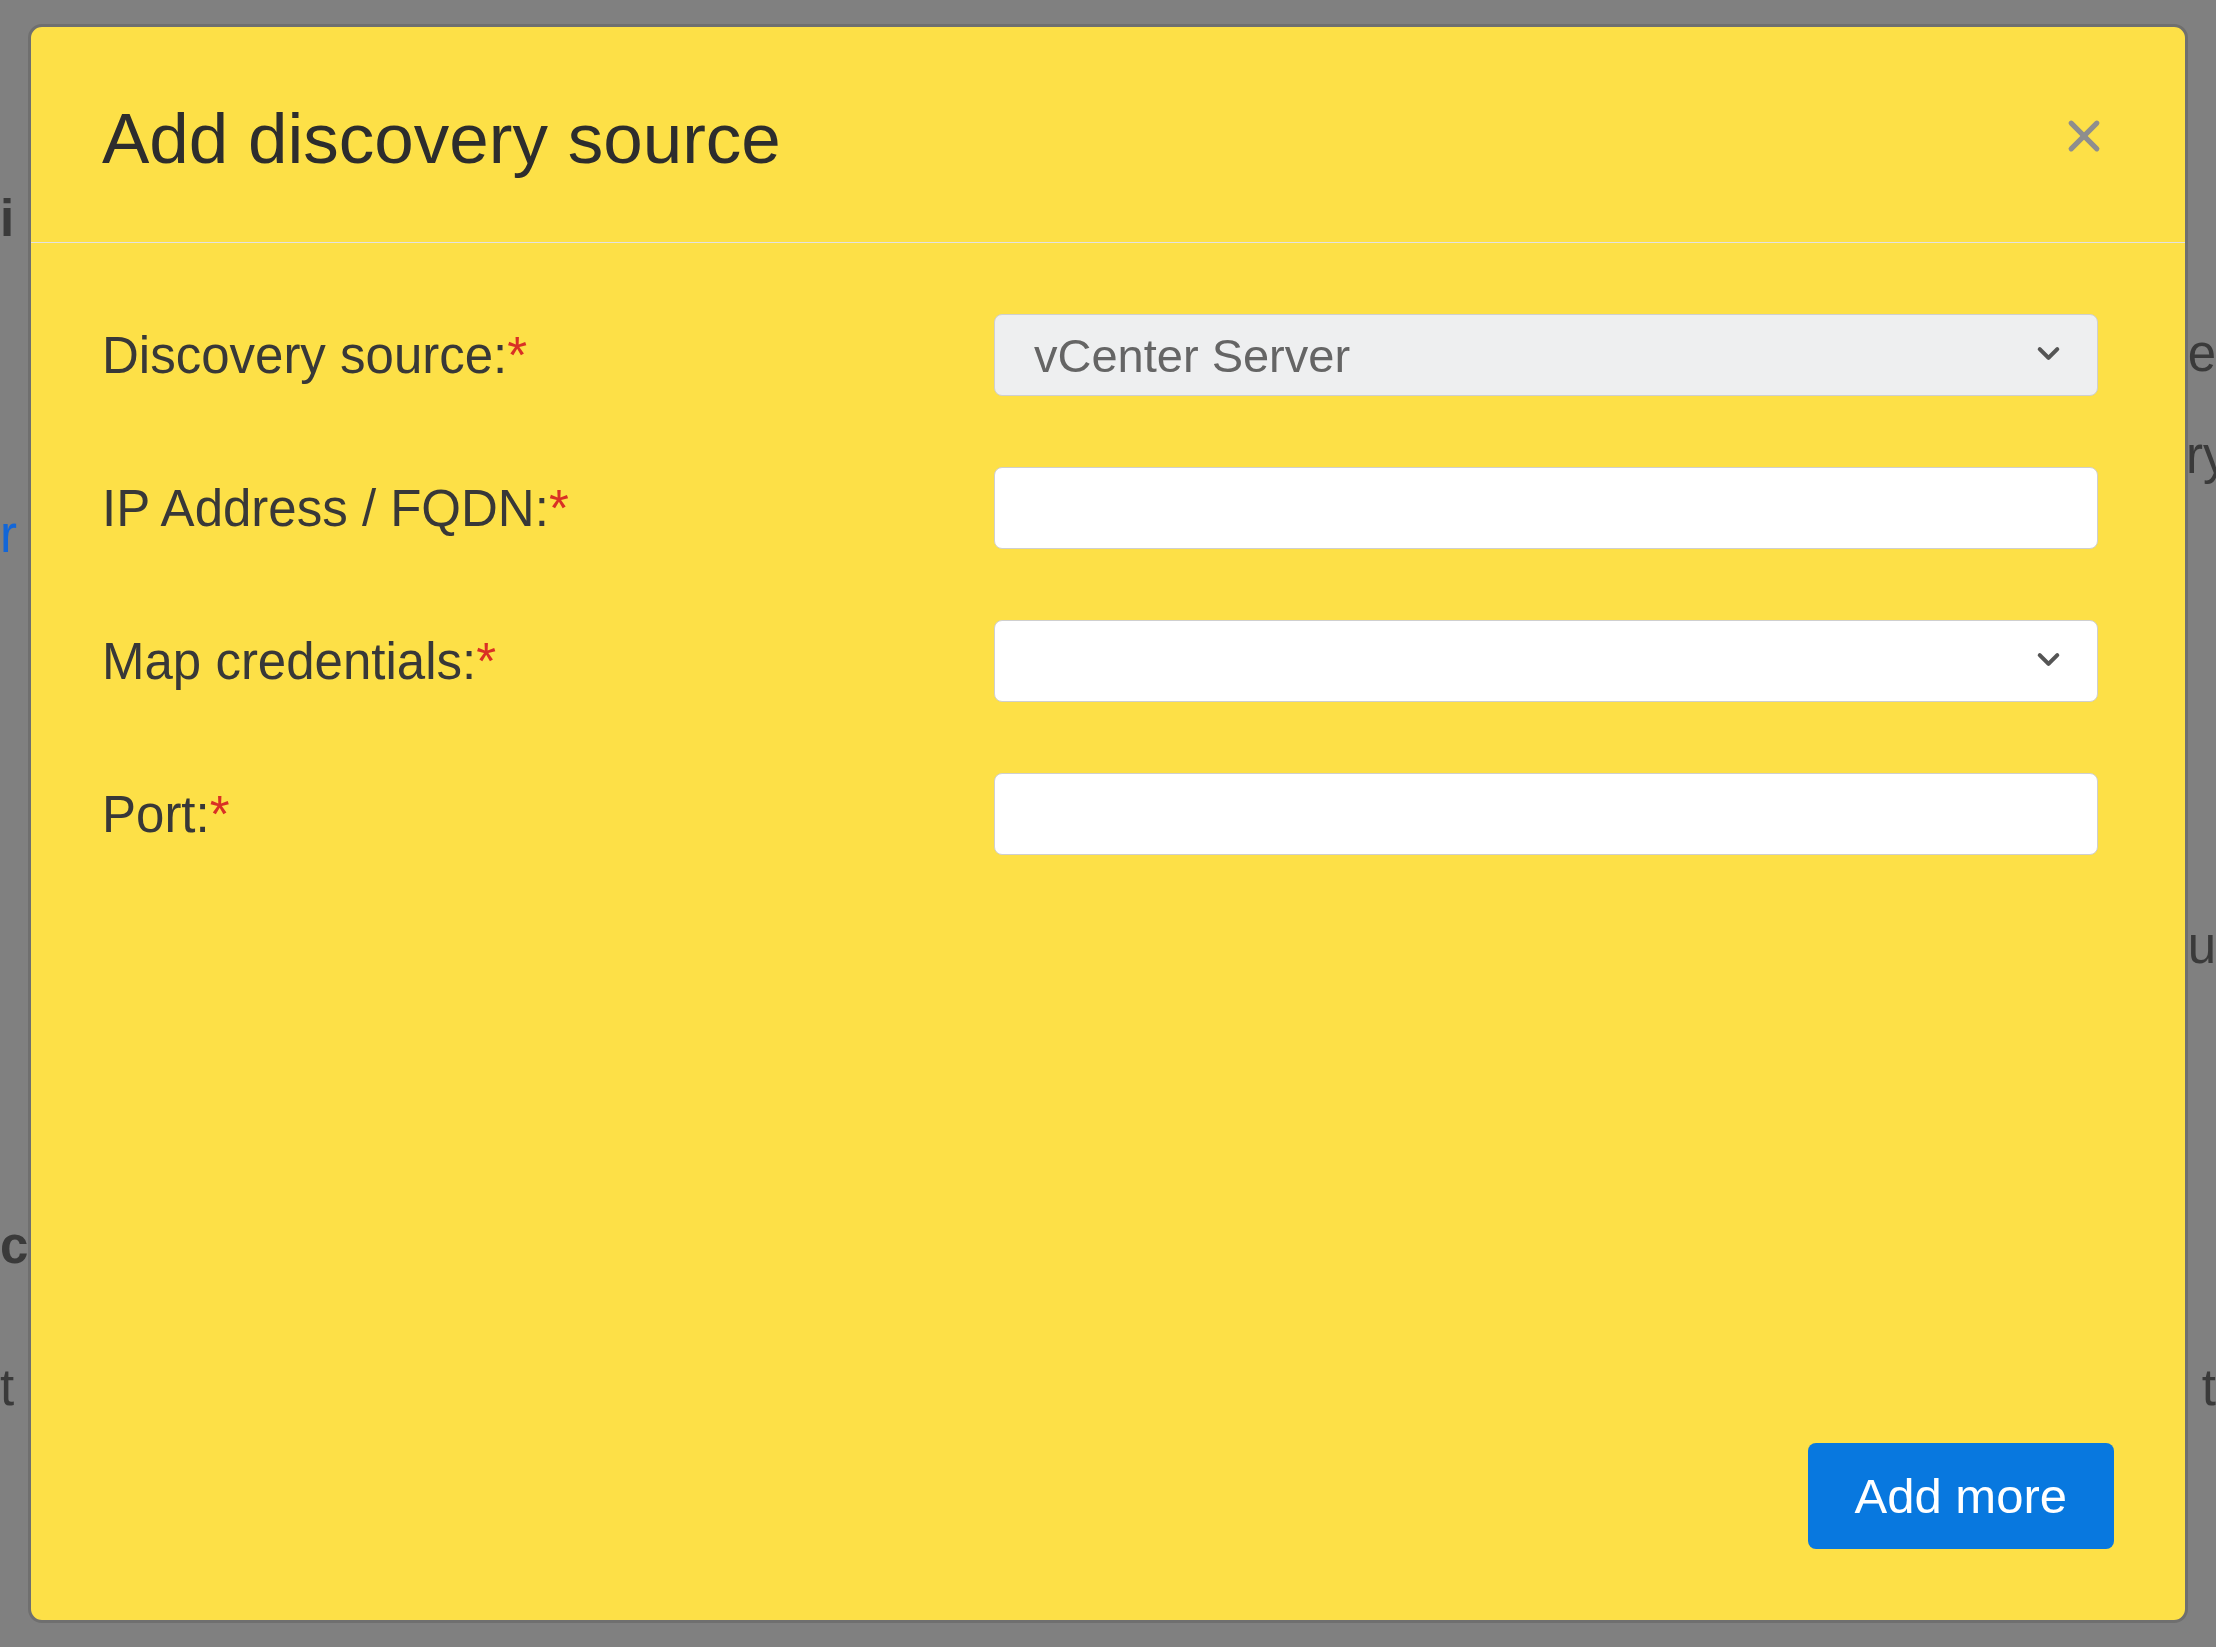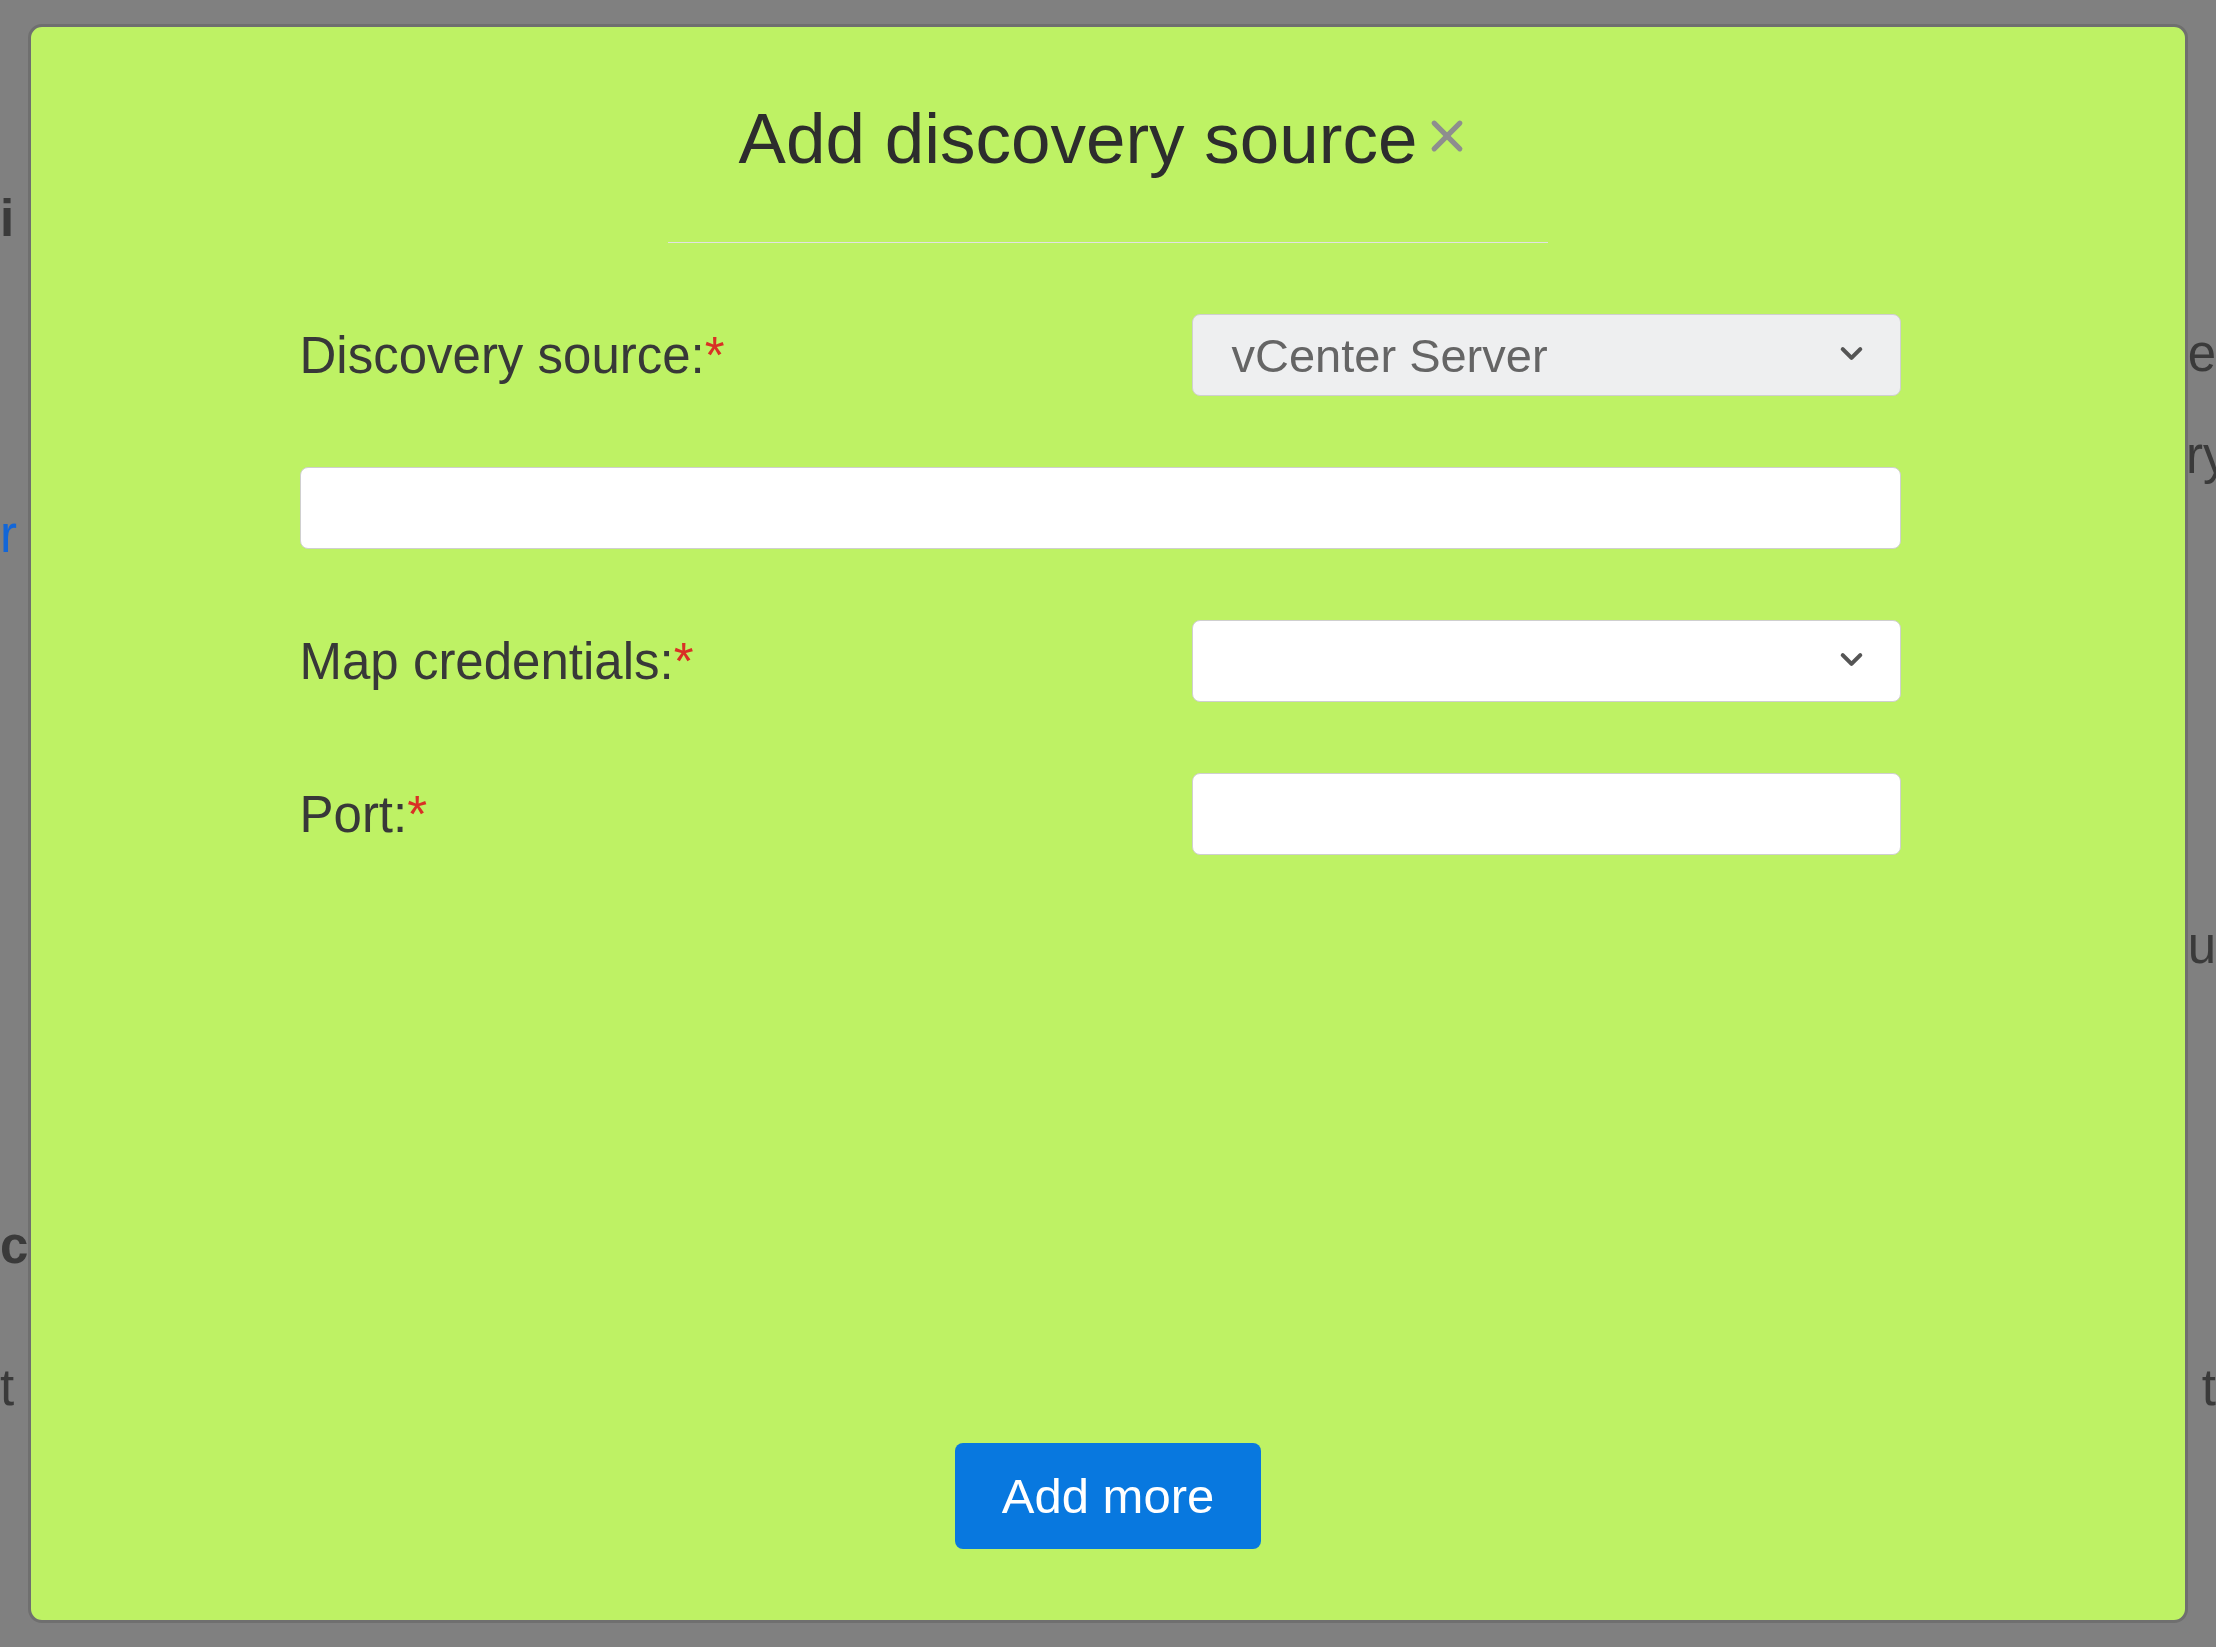--- a/index.html
+++ b/index.html
@@ -22,26 +22,25 @@
       font-weight: 400;
     }
     .backdrop-text.bold { font-weight: 700; }
     .backdrop-text.link { color: #1266d8; }
     .modal {
       position: absolute;
       top: 24px;
       left: 28px;
       right: 28px;
       bottom: 24px;
-      background: #bef264;
+      background: #fde047;
       border: 3.2px solid #6f6f6f;
       border-radius: 14px;
       display: flex;
       flex-direction: column;
-      align-items: center;
     }
     .modal-header {
       display: flex;
       align-items: center;
       justify-content: space-between;
       padding: 71px 71px 63px 71px;
       border-bottom: 1.6px solid #e2e2e2;
     }
     .modal-title {
       font-size: 71px;
@@ -175,20 +174,23 @@
         <div class="select-control filled" style="display:flex;align-items:center;">vCenter Server</div>
         <span class="chevron">
           <svg viewBox="0 0 24 24" fill="none" stroke="currentColor" stroke-width="2.8" stroke-linecap="round" stroke-linejoin="round">
             <polyline points="6 9 12 15 18 9"></polyline>
           </svg>
         </span>
       </div>
     </div>
 
     <div class="form-row">
+      <label class="form-label">
+        <span>IP Address / FQDN:</span><span class="required-asterisk">*</span>
+      </label>
       <div class="form-control-wrap">
         <input type="text" class="text-control" value="" style="">
       </div>
     </div>
 
     <div class="form-row">
       <label class="form-label">
         <span>Map credentials:</span><span class="required-asterisk">*</span>
       </label>
       <div class="form-control-wrap">

